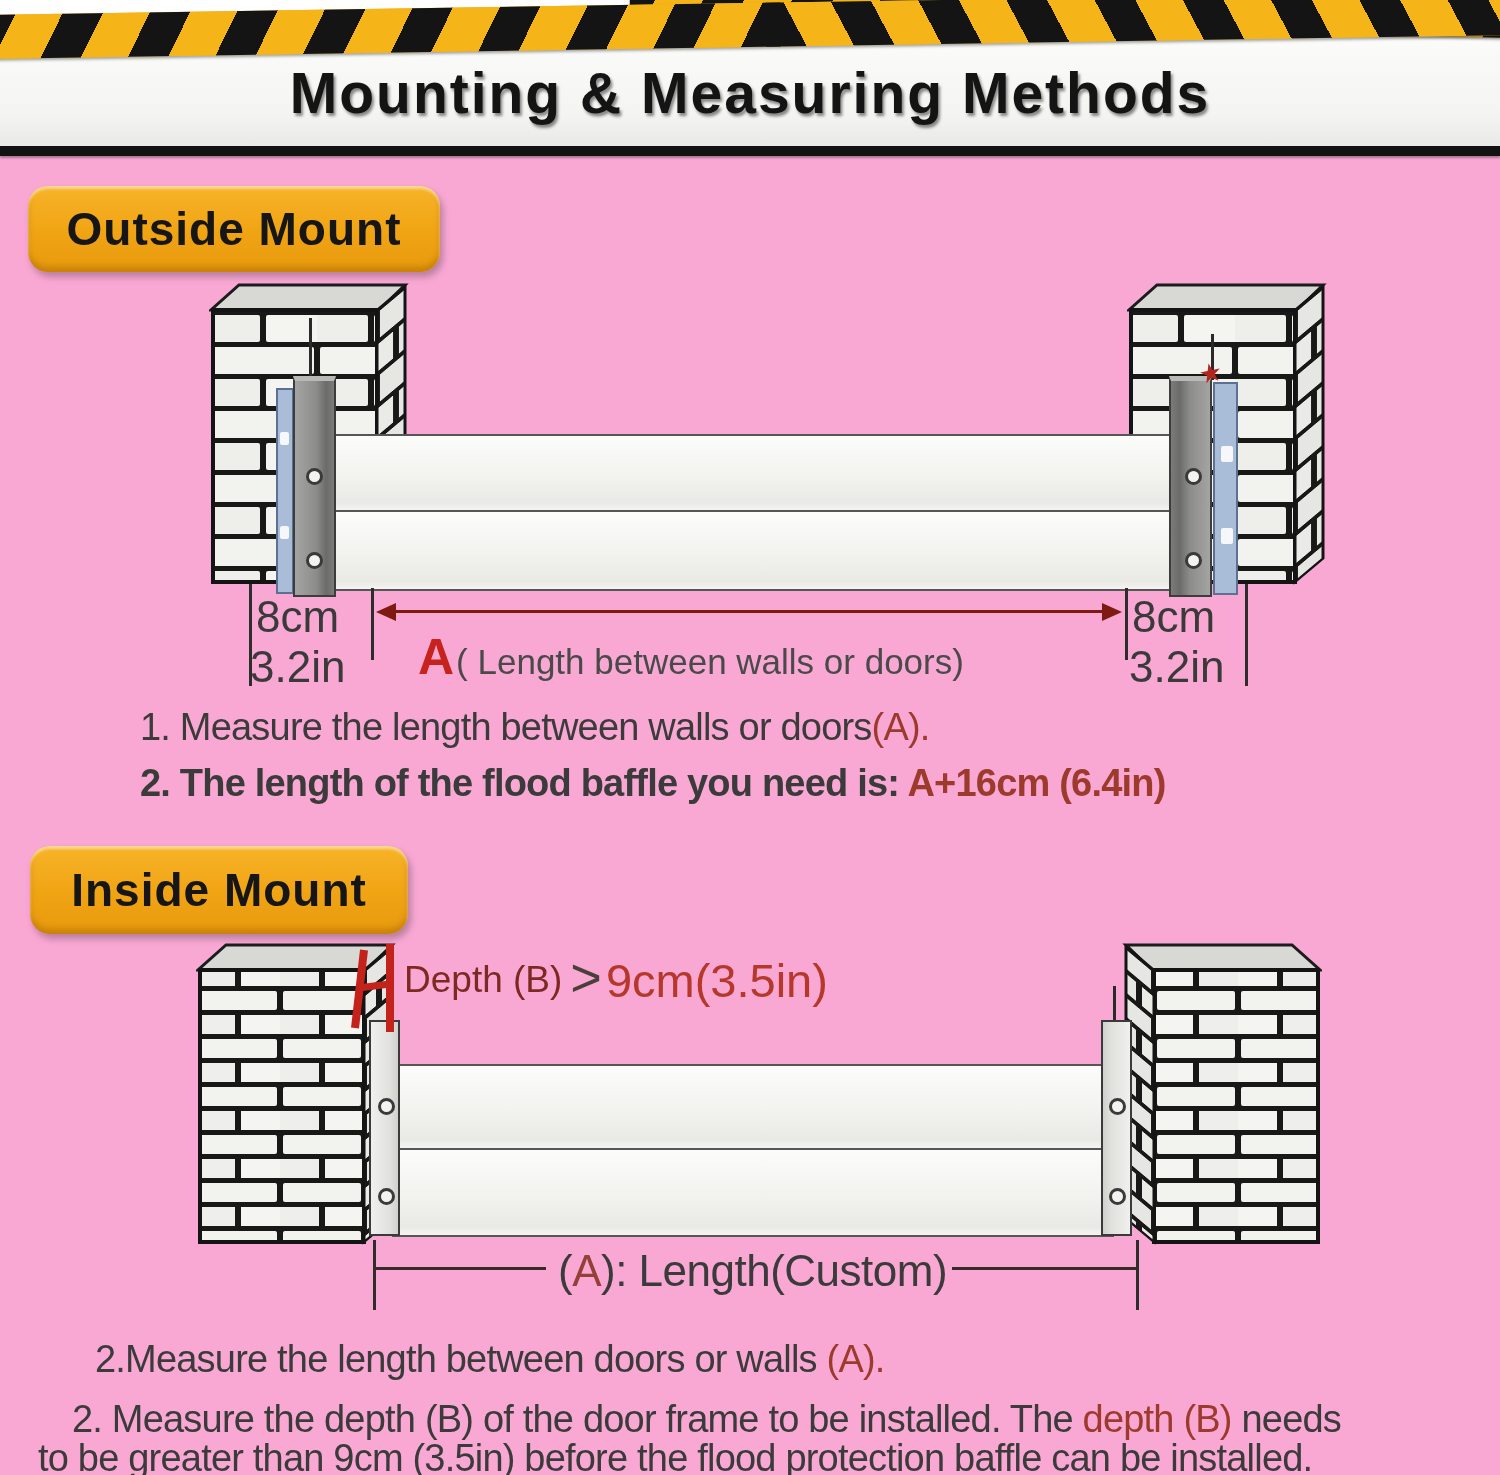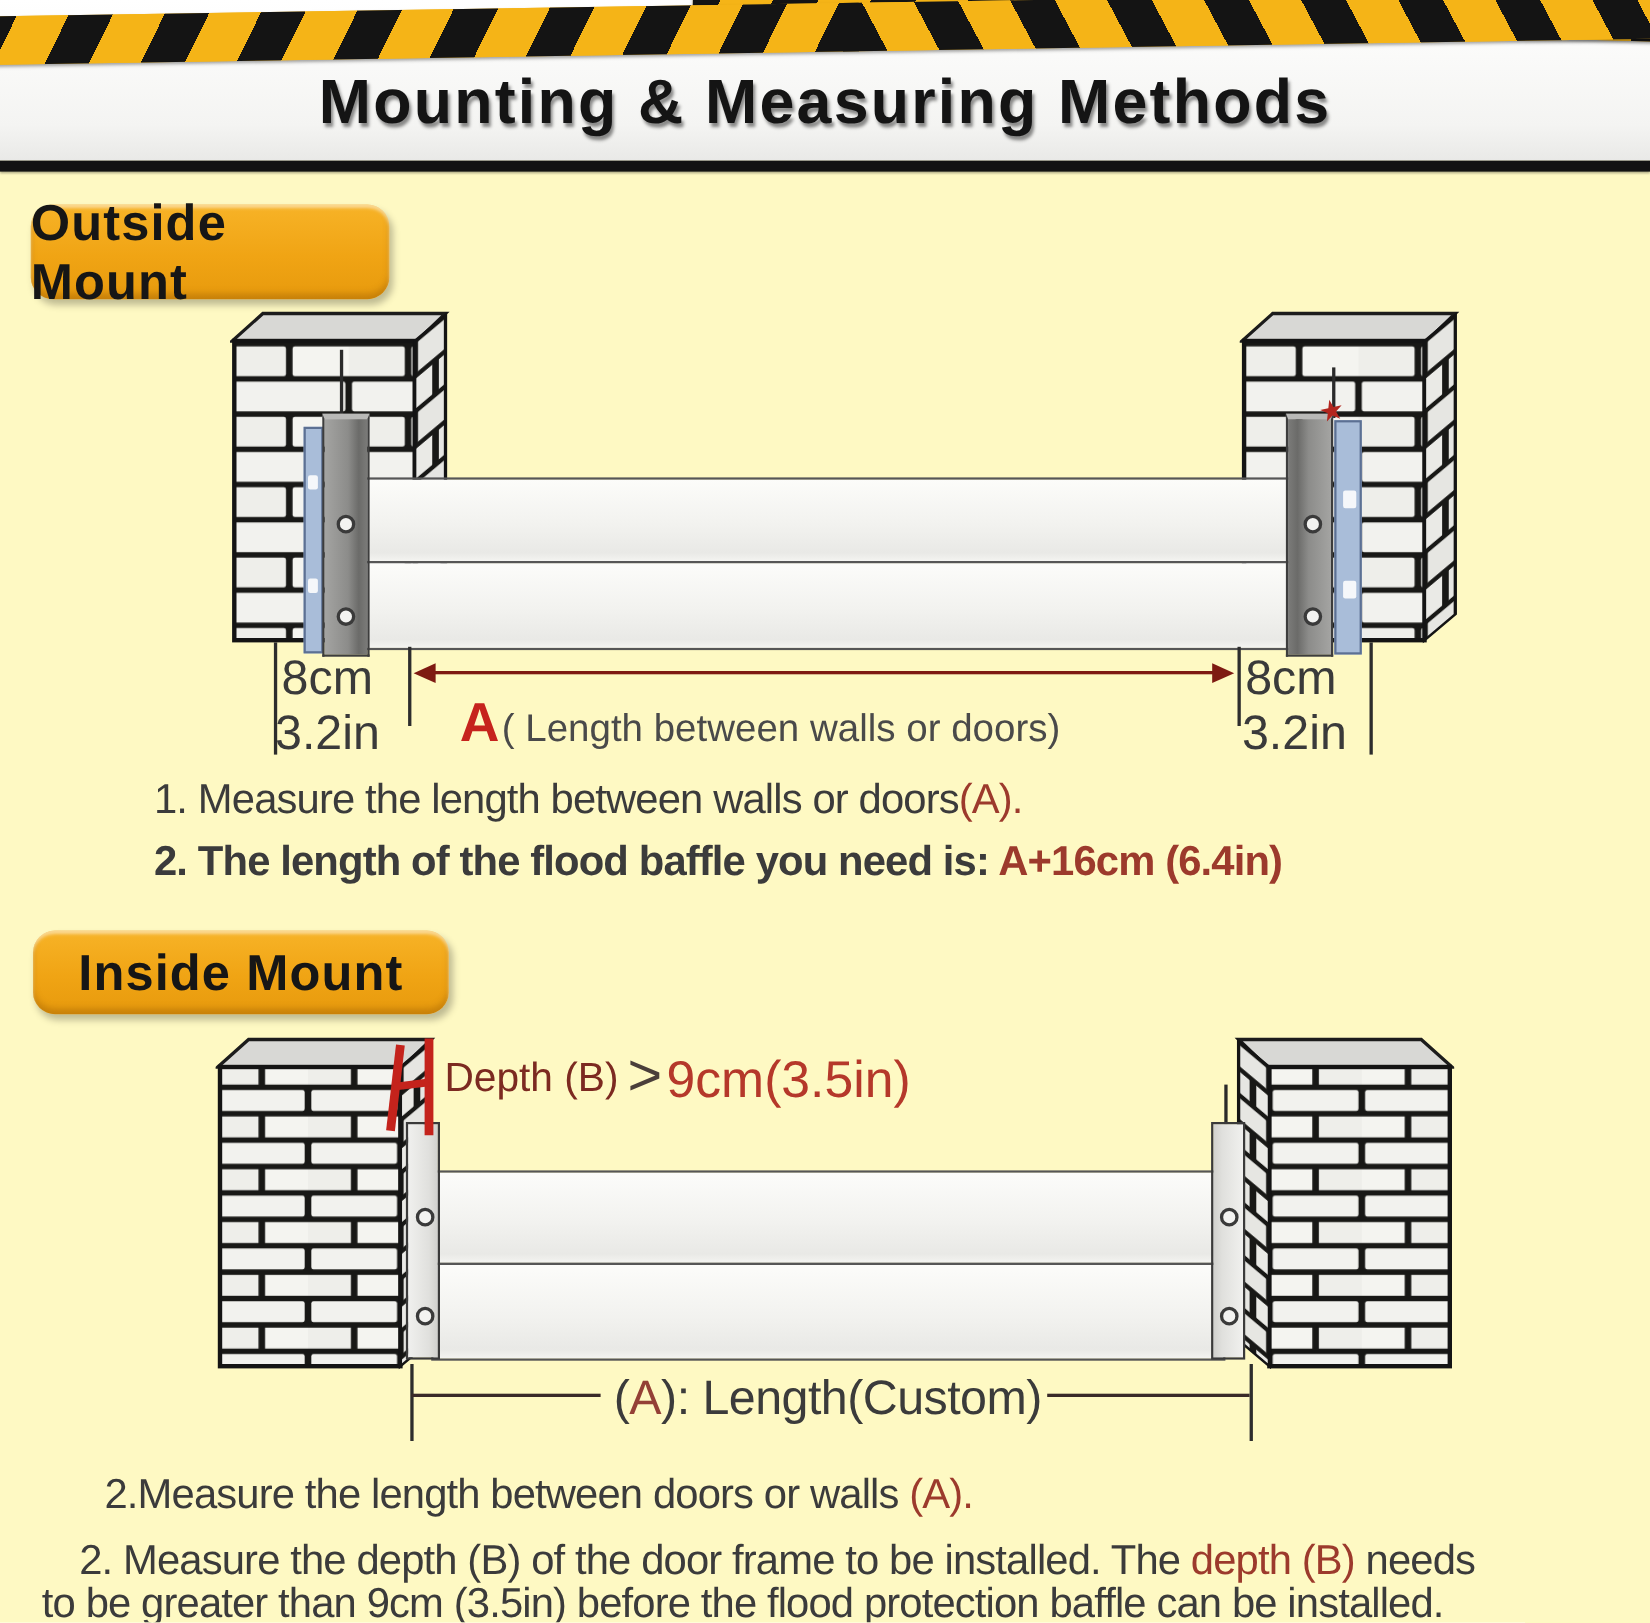--- a/index.html
+++ b/index.html
@@ -1,16 +1,16 @@
 <!DOCTYPE html>
 <html><head>
 <meta charset="utf-8">
 <style>
   html,body{margin:0;padding:0;}
-  .page{position:relative;width:1500px;height:1475px;background:#fef9c3;
+  .page{position:relative;width:1500px;height:1475px;background:#f9a8d4;
         font-family:"Liberation Sans",sans-serif;overflow:hidden;color:#3b3b3b;}
 
   
   .header-band{position:absolute;top:0;left:0;width:1500px;height:146px;
                background:linear-gradient(180deg,#ffffff 0%,#f4f4f2 78%,#e9e9e7 100%);}
   .header-bar{position:absolute;top:146px;left:0;width:1500px;height:10px;background:#121212;
               box-shadow:0 2px 2px rgba(0,0,0,.3);}
   .tape{position:absolute;background-color:#F5B417;box-shadow:0 2px 3px rgba(0,0,0,.35);}
   .tape-back{top:-18px;right:-30px;width:900px;height:44px;transform:rotate(1.6deg);
              background-image:repeating-linear-gradient(117deg,#141414 0 36px,#F5B417 36px 78px);}
@@ -22,22 +22,22 @@
              background-position:left top,right top;background-repeat:no-repeat,no-repeat;}
   .title{position:absolute;top:60px;left:0;width:1500px;text-align:center;
          font-size:57px;font-weight:bold;letter-spacing:2px;color:#141414;
          text-shadow:2px 3px 3px rgba(0,0,0,.45);}
 
   
   .badge{position:absolute;display:flex;align-items:center;justify-content:center;
          background:linear-gradient(180deg,#f7b327 0%,#f0a414 55%,#e79a0d 100%);
          border-radius:20px;color:#161616;font-size:46px;font-weight:600;letter-spacing:1px;
          box-shadow:inset 0 3px 3px rgba(255,255,255,.5),inset 0 -5px 6px rgba(140,80,0,.35),3px 5px 7px rgba(0,0,0,.25);}
-  #badge-outside{left:28px;top:186px;width:326px;height:86px;}
-  #badge-inside{left:30px;top:846px;width:378px;height:76px;}
+  #badge-outside{left:28px;top:186px;width:412px;height:86px;}
+  #badge-inside{left:30px;top:846px;width:378px;height:88px;}
 
   
   .pillar{position:absolute;width:200px;height:310px;z-index:1;}
   #pillar-out-left{left:209px;top:280px;}
   #pillar-out-right{left:1127px;top:280px;}
   #pillar-in-left{left:196px;top:940px;}
   #pillar-in-right{left:1122px;top:940px;transform:scaleX(-1);}
 
   
   .barrier{position:absolute;z-index:3;}

